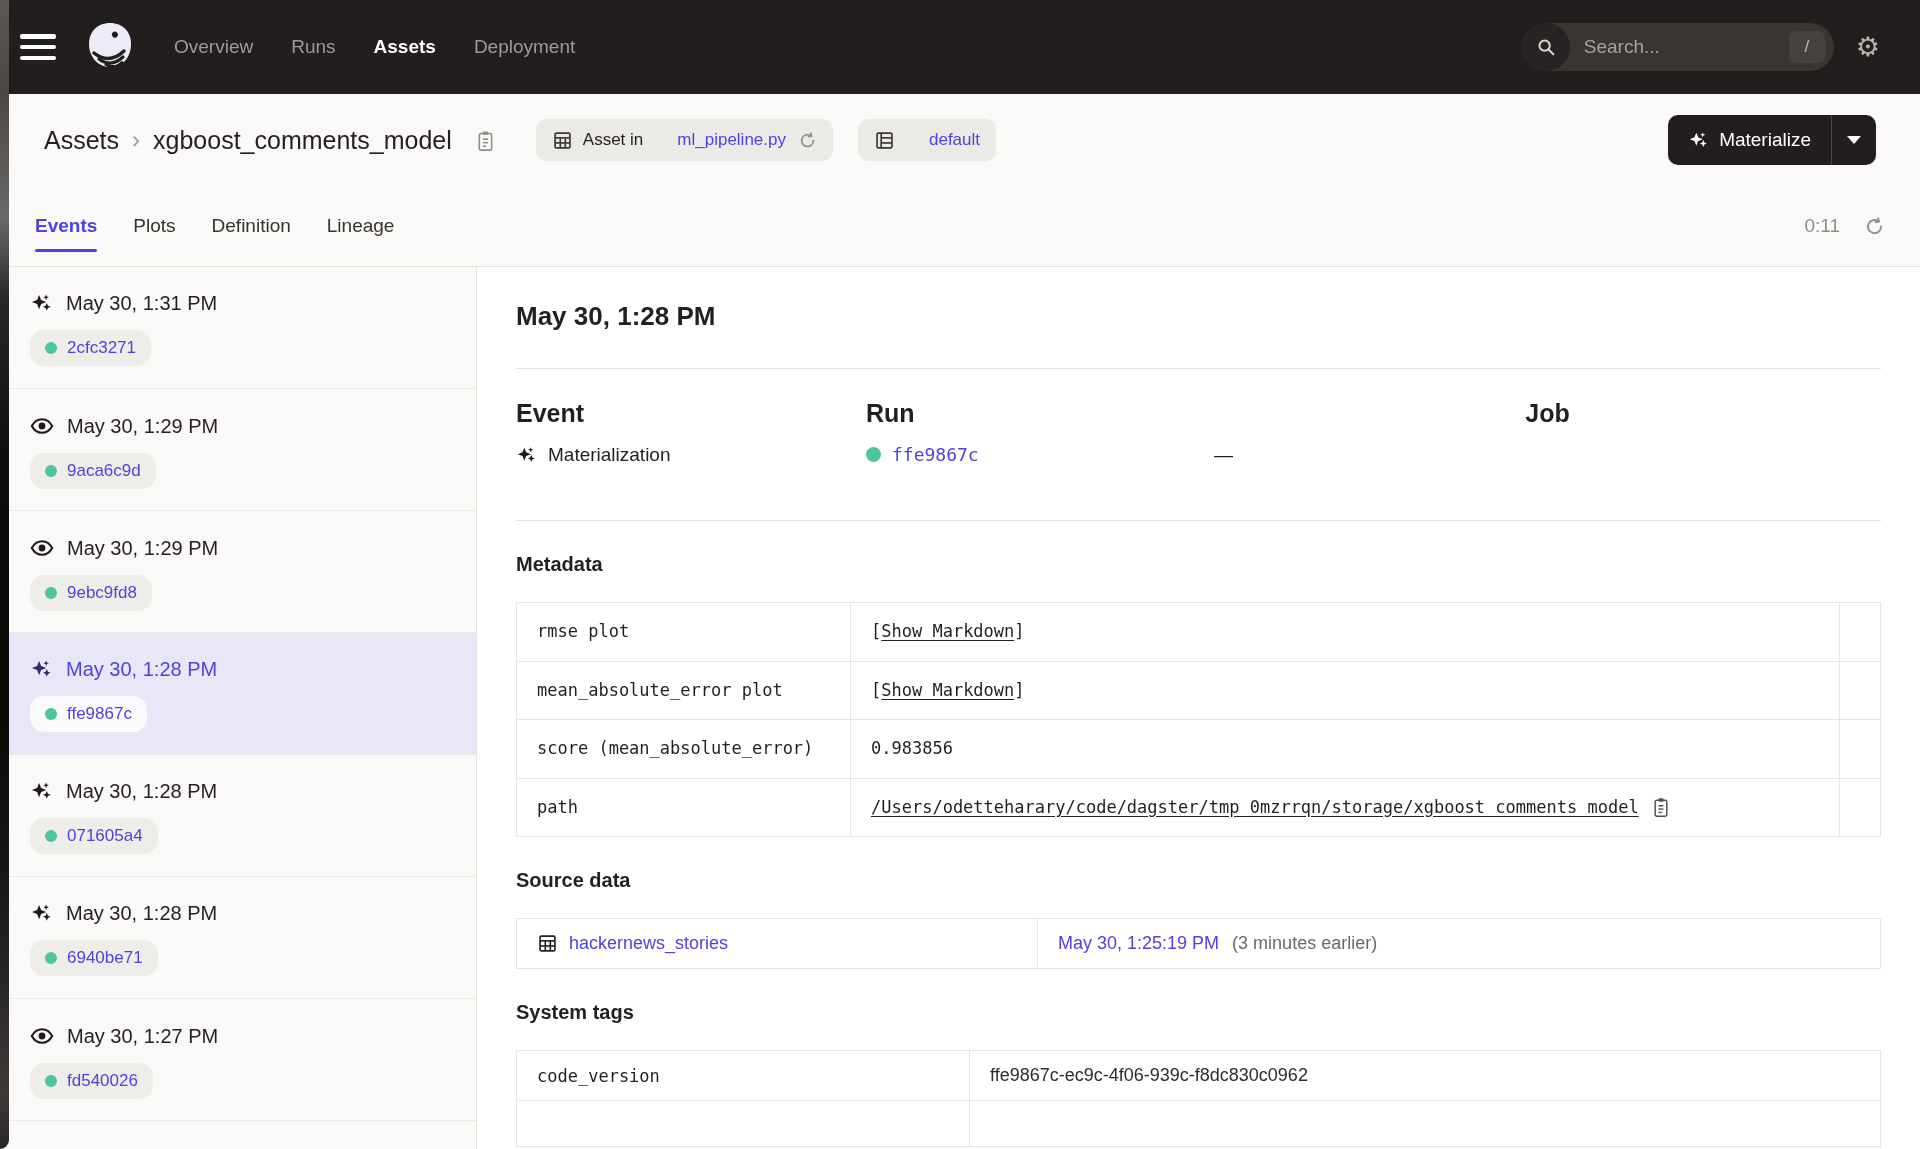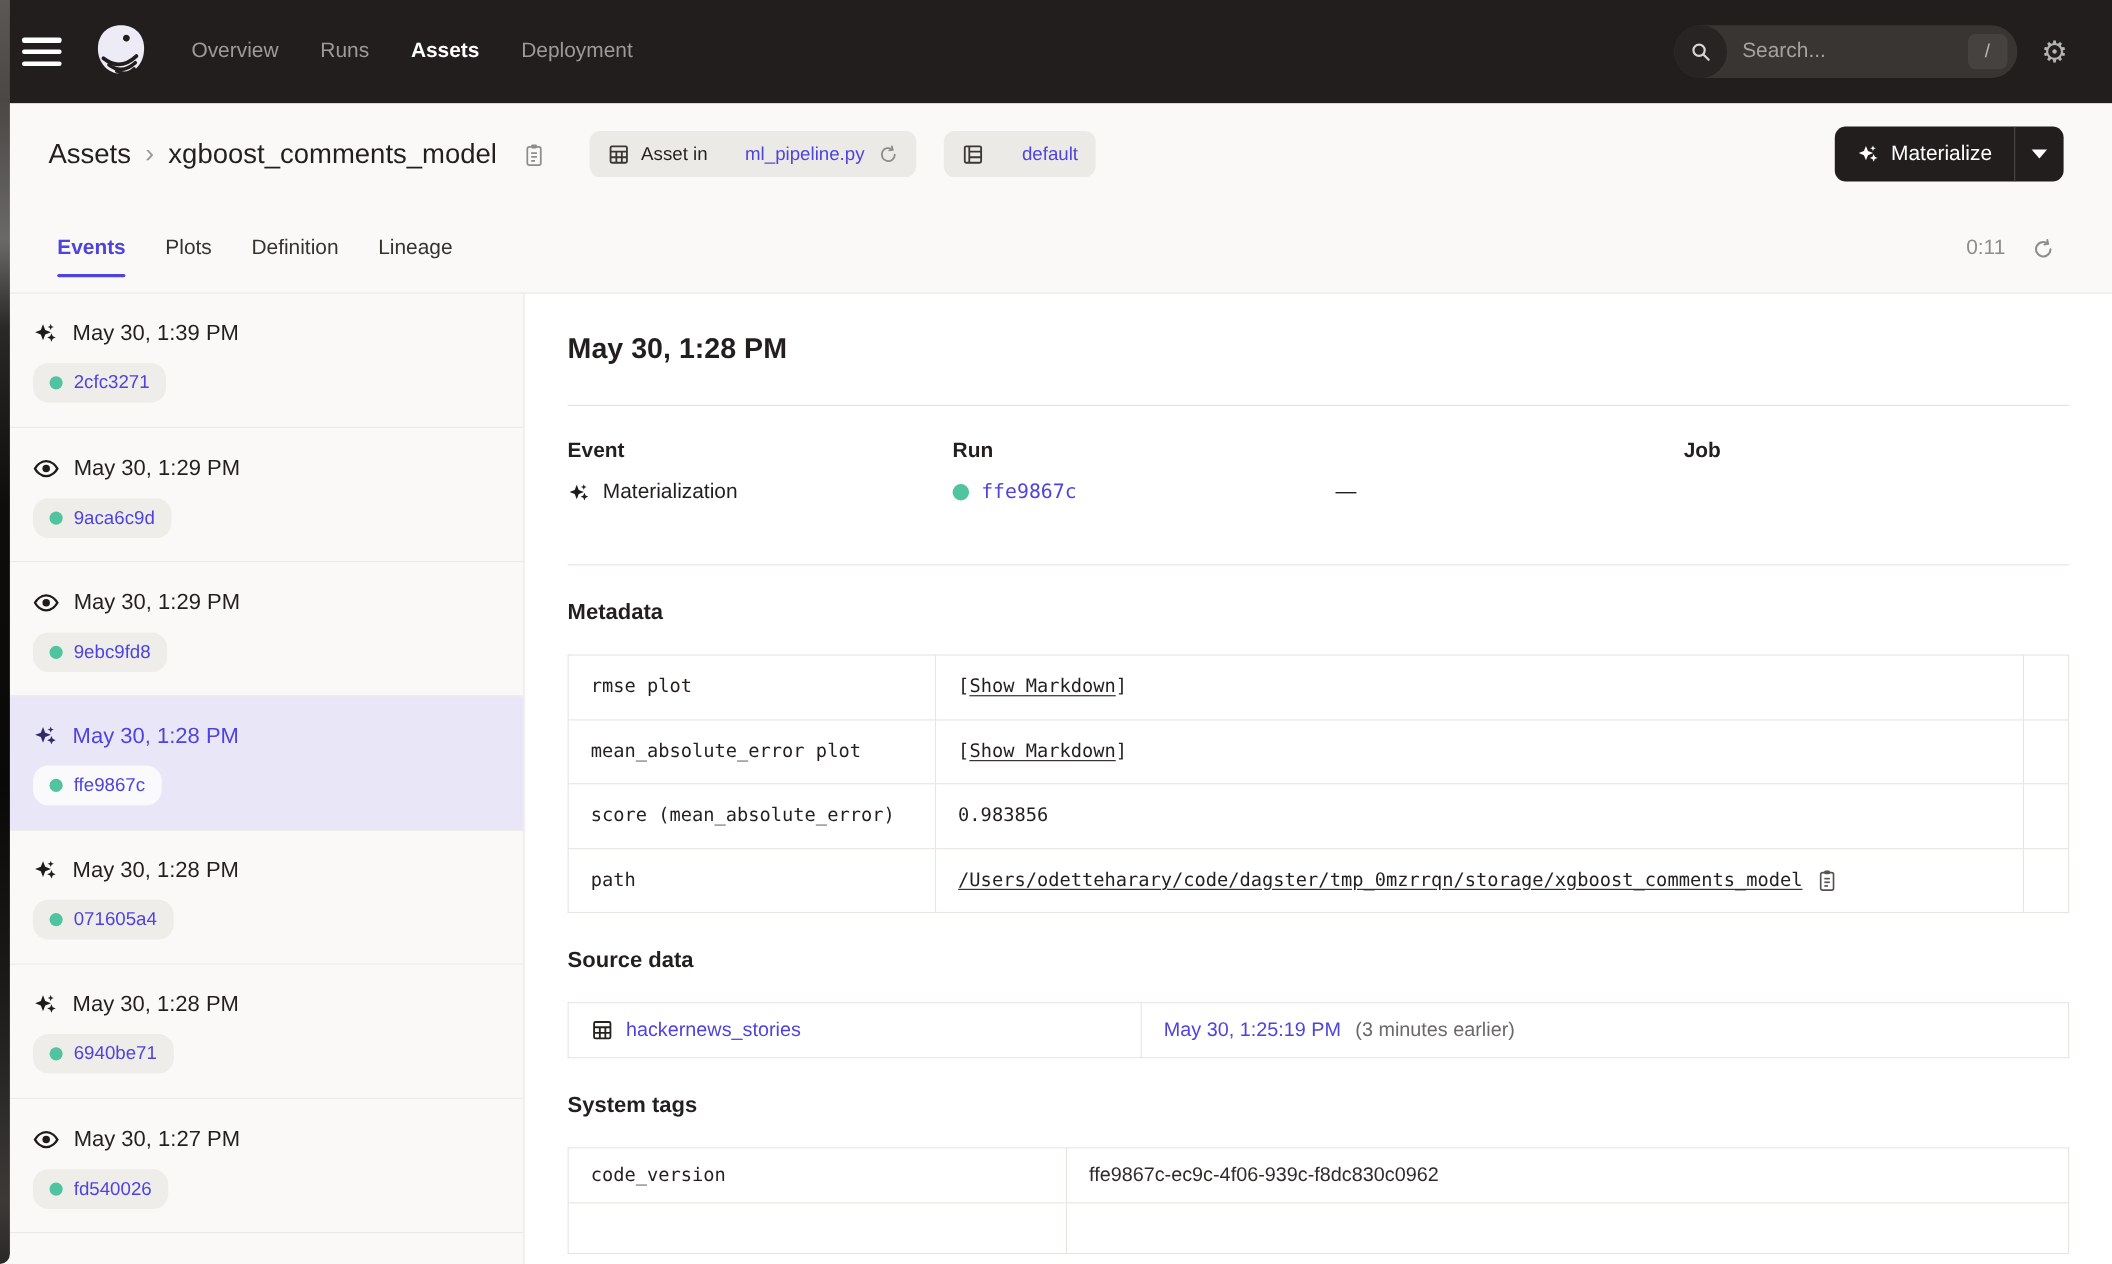--- a/index.html
+++ b/index.html
@@ -47,21 +47,21 @@
   .badge-refresh{color:#8F8D8A;cursor:pointer;margin-left:2px;}
   .asset-loc-badge{margin-left:40px;align-items:center;}
   .repo-badge{margin-left:25px;}
   .materialize{margin-left:auto;height:50px;border-radius:10px;background:var(--navbg);color:#fff;display:flex;align-items:stretch;overflow:hidden;}
   .materialize-main{display:flex;align-items:center;gap:10px;padding:5px 20px;font-size:19px;font-weight:500;cursor:pointer;}
   .materialize-div{width:1px;background:#4B4845;}
   .materialize-caret{width:44px;display:flex;align-items:center;justify-content:center;cursor:pointer;}
   .caret-down{width:0;height:0;border-left:7px solid transparent;border-right:7px solid transparent;border-top:8px solid #fff;}
 
   
-  .tabs-row{height:81px;display:flex;align-items:center;padding:0 52px;border-bottom:1px solid var(--border);background:var(--pagebg);}
+  .tabs-row{height:81px;display:flex;align-items:center;padding:0 35px;border-bottom:1px solid var(--border);background:var(--pagebg);}
   .tabs-list{display:flex;gap:36px;height:100%;}
   .tab{display:flex;align-items:center;font-size:19px;color:#36332F;cursor:pointer;position:relative;height:100%;}
   .tab.active{color:var(--accent);font-weight:600;}
   .tab.active::after{content:"";position:absolute;left:0;right:0;bottom:14px;height:3px;background:var(--accent);border-radius:2px;}
   .timer-wrap{margin-left:auto;display:flex;align-items:center;gap:24px;color:#8F8D8A;font-size:19px;}
   .timer-refresh{cursor:pointer;color:#8F8D8A;}
 
   
   .body-wrap{display:flex;height:882px;}
   .sidebar{width:477px;flex:0 0 auto;border-right:1px solid var(--border);background:var(--pagebg);overflow:hidden;}
@@ -74,21 +74,21 @@
   .event-item.selected .row1{color:var(--accent);}
   .event-item.selected .evicon{color:#2F2A6B;}
   .event-item.selected .run-pill{background:rgba(255,255,255,0.78);}
   .sidebar-tail{height:40px;}
 
   .main{flex:1;background:#fff;padding:34px 39px 0 39px;overflow:hidden;}
   .detail-title{font-size:26px;font-weight:700;margin:0;color:var(--dark);}
   .hr{border:none;border-top:1px solid var(--border);margin:36px 0 0 0;}
   .meta-cols{display:flex;margin-top:30px;}
   .col-event{width:350px;}.col-run{width:348px;}.col-job{flex:1;text-align:center;}
-  .col-label{font-size:19px;font-weight:700;color:var(--dark);}
+  .col-label{font-size:25px;font-weight:700;color:var(--dark);}
   .col-value{margin-top:16px;display:flex;align-items:center;gap:11px;font-size:19px;color:var(--dark);}
   .run-link{color:var(--accent);font-size:18px;cursor:pointer;}
   .dot-lg{width:15px;height:15px;border-radius:50%;background:var(--green);}
   .hr2{border:none;border-top:1px solid var(--border);margin:54px 0 0 0;}
 
   .section-h{font-size:20px;font-weight:700;margin:32px 0 0 0;color:var(--dark);}
   table.data{border-collapse:collapse;width:100%;margin-top:26px;background:#fff;}
   table.data td{border:1px solid #E8E5E1;font-size:17px;color:var(--dark);padding:16px 20px;vertical-align:top;line-height:1.5;}
   table.data td.key{width:334px;}
   table.data td.action-col{width:41px;padding:0;}
@@ -241,21 +241,21 @@
       <div class="event-item">
     <div class="row1">
       <span class="evicon sparkle-icon">
         <svg width="23" height="23" viewBox="0 0 24 24" fill="currentColor">
               <path d="M9.5 3 L11.6 8.4 L17 10.5 L11.6 12.6 L9.5 18 L7.4 12.6 L2 10.5 L7.4 8.4 Z"></path>
               <path d="M17.5 11.5 L18.7 14.3 L21.5 15.5 L18.7 16.7 L17.5 19.5 L16.3 16.7 L13.5 15.5 L16.3 14.3 Z"></path>
               <path d="M16.8 2.5 L17.6 4.7 L19.8 5.5 L17.6 6.3 L16.8 8.5 L16 6.3 L13.8 5.5 L16 4.7 Z"></path>
             </svg>
       </span>
 
-      <span class="event-time">May 30, 1:39 PM</span>
+      <span class="event-time">May 30, 1:31 PM</span>
     </div>
     <span class="run-pill">
       <span class="dot"></span>
       <span class="run-id">2cfc3271</span>
     </span>
   </div>
       <div class="event-item">
     <div class="row1">
 
       <span class="evicon eye-icon">

